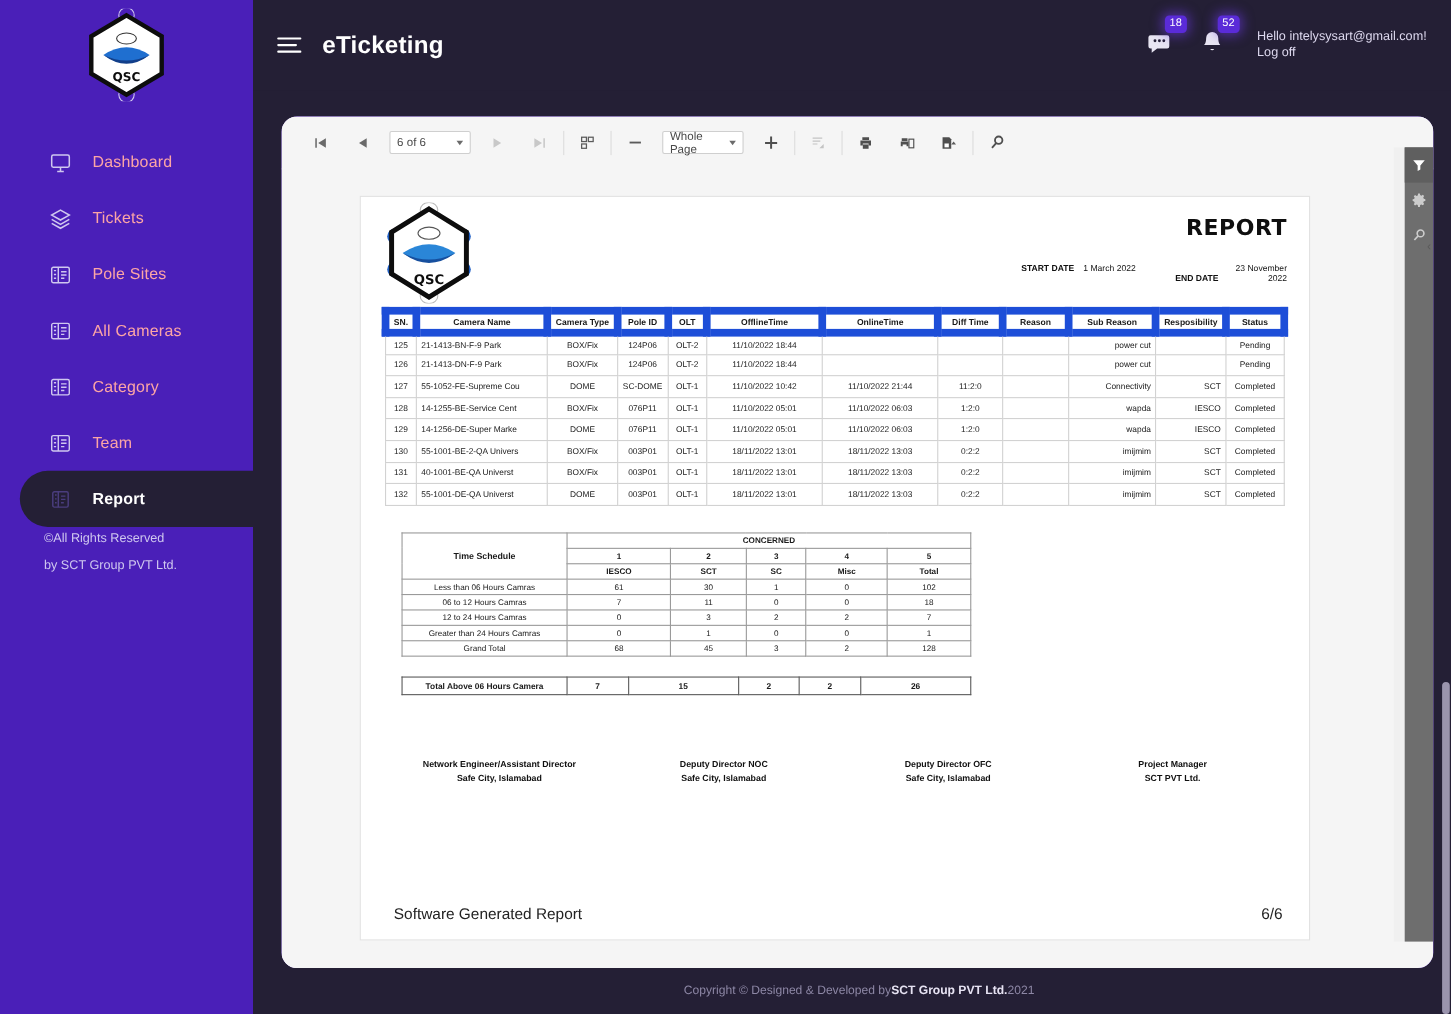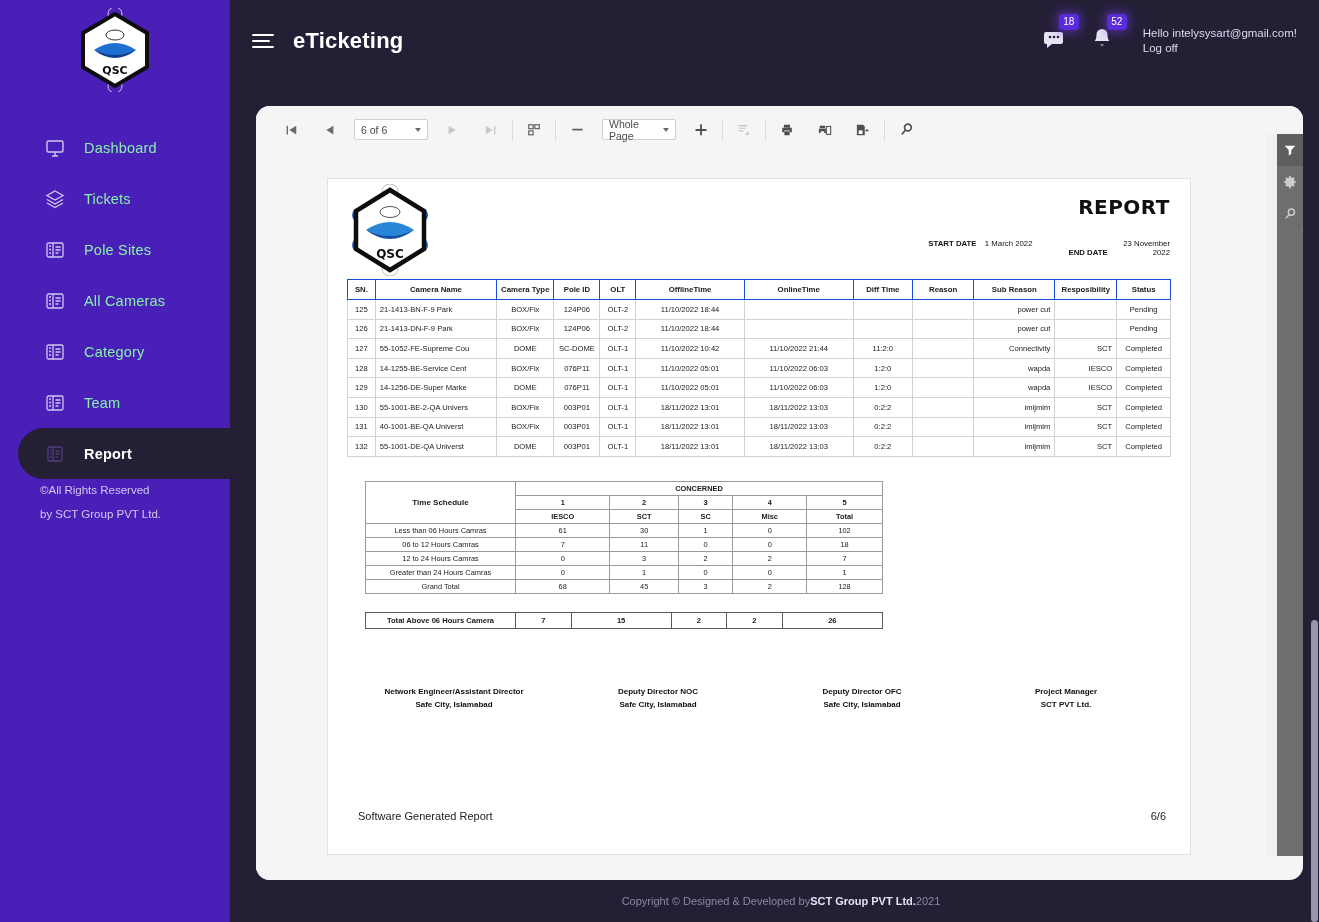--- a/index.html
+++ b/index.html
@@ -22,21 +22,21 @@
     width: 74px; height: 84px;
     margin: 8px auto 30px auto;
     position: relative;
   }
   .hexlogo { width: 74px; height: 84px; display:block; }
 
   .nav-list { list-style: none; padding: 0; margin: 0; }
   .nav-item {
     display: flex; align-items: center;
     height: 51px; padding-left: 44px;
-    color: #86efac; font-size: 14.5px; letter-spacing: .2px;
+    color: #fca5a5; font-size: 14.5px; letter-spacing: .2px;
     position: relative; cursor: pointer;
   }
   .nav-item .nav-icon { width: 22px; height: 22px; margin-right: 18px; flex:0 0 22px; }
   .nav-item.active {
     background: #241f35;
     border-radius: 26px 0 0 26px;
     color: #ffffff; font-weight: 600;
     margin-left: 18px; padding-left: 26px;
     width: 212px;
   }
@@ -172,21 +172,21 @@
   .dt-value { font-size: 7.8px; margin-left: 6px; max-width: 54px; display:inline-block; }
 
   table.rpt { border-collapse: collapse; font-size: 7.6px; color: #1a1a1a; }
   #tbl-main { width: 824px; margin-left: 19px; }
   #tbl-main th, #tbl-main td {
     border: 1px solid #d2d2d2; height: 19.6px;
     padding: 0 4px; font-weight: 400; white-space: nowrap;
     overflow: hidden;
   }
   #tbl-main thead th {
-    border: 1px solid #1d4ed8; font-weight: 700;
+    border: 7px solid #1d4ed8; font-weight: 700;
     text-align: center; font-size: 7.8px; height: 20px;
   }
   #tbl-main td.c { text-align: center; }
   #tbl-main td.l { text-align: left; }
   #tbl-main td.r { text-align: right; }
 
   #tbl-sum {
     width: 518px; margin: 24px 0 0 37px;
   }
   #tbl-sum th, #tbl-sum td {
@@ -204,22 +204,22 @@
     border: 1px solid #5a5a5a; height: 16px;
     font-size: 7.6px; text-align: center; font-weight: 700;
   }
 
   #signatures {
     display: flex; margin: 56px 0 0 24px; width: 816px;
   }
   .sig { flex: 1; text-align: center; font-size: 8px; font-weight: 700; line-height: 13px; color:#111; }
 
   #rp-foot {
-    position: absolute; bottom: 32px; left: 30px; right: 24px;
-    display: flex; font-size: 11px; color: #222;
+    position: absolute; bottom: 16px; left: 30px; right: 24px;
+    display: flex; font-size: 14px; color: #222;
   }
   #rp-foot .pg { margin-left: auto; }
 
   
   #page-footer {
     position: absolute; left: 230px; bottom: 0;
     width: 1102px; height: 42px;
     display: flex; align-items: center; justify-content: center;
     color: #8d87a5; font-size: 11px;
   }

